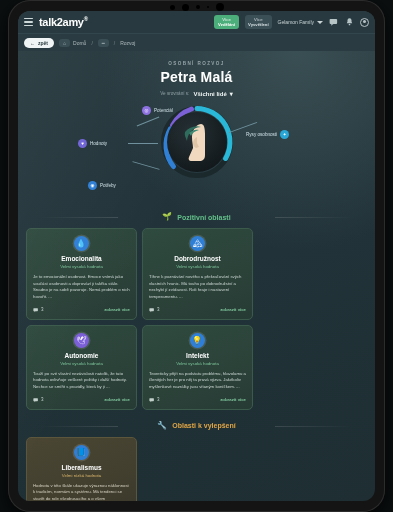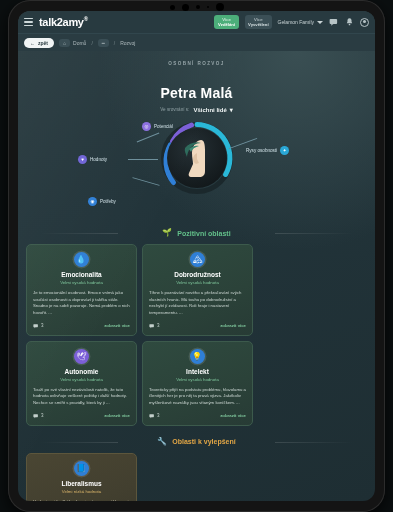--- a/index.html
+++ b/index.html
@@ -75,21 +75,21 @@
     background:#f1f4f4; color:#26383d; font-size:5px; font-weight:bold;
     border-radius:8px; padding:2px 6px; display:flex; align-items:center; gap:3px; cursor:pointer;
   }
   .crumb { display:flex; align-items:center; gap:3px; color:#aebabd; font-size:5px; cursor:pointer; }
   .chip { background:#3a4e55; border-radius:3px; padding:1px 4px; display:flex; align-items:center; gap:2px; }
   .sep { color:#7c8c90; font-size:5px; }
 
   
   .hero { padding: 10px 0 2px; text-align:center; position:relative; z-index:2; }
   .eyebrow { color:#95a4a8; font-size:4.6px; letter-spacing:1.4px; font-weight:bold; }
-  .name { color:#ffffff; font-size:14px; font-weight:bold; margin-top:19px; letter-spacing:.2px; }
+  .name { color:#ffffff; font-size:14px; font-weight:bold; margin-top:3px; letter-spacing:.2px; }
   .compare { margin-top:5px; display:flex; align-items:center; justify-content:center; gap:4px; }
   .compare .lbl { color:#8fa0a4; font-size:4.6px; }
   .compare .val { color:#eef3f3; font-size:6px; font-weight:bold; display:flex; align-items:center; gap:3px; cursor:pointer; }
 
   
   .gaugewrap { position:relative; height:100px; margin-top:2px; }
   .gauge { position:absolute; left:50%; top:2px; transform:translateX(-50%); width:78px; height:78px; }
   .face {
     position:absolute; left:9px; top:9px; width:60px; height:60px; border-radius:50%;
     background: radial-gradient(circle at 42% 34%, #253035 0%, #161d20 62%, #0d1214 100%);

